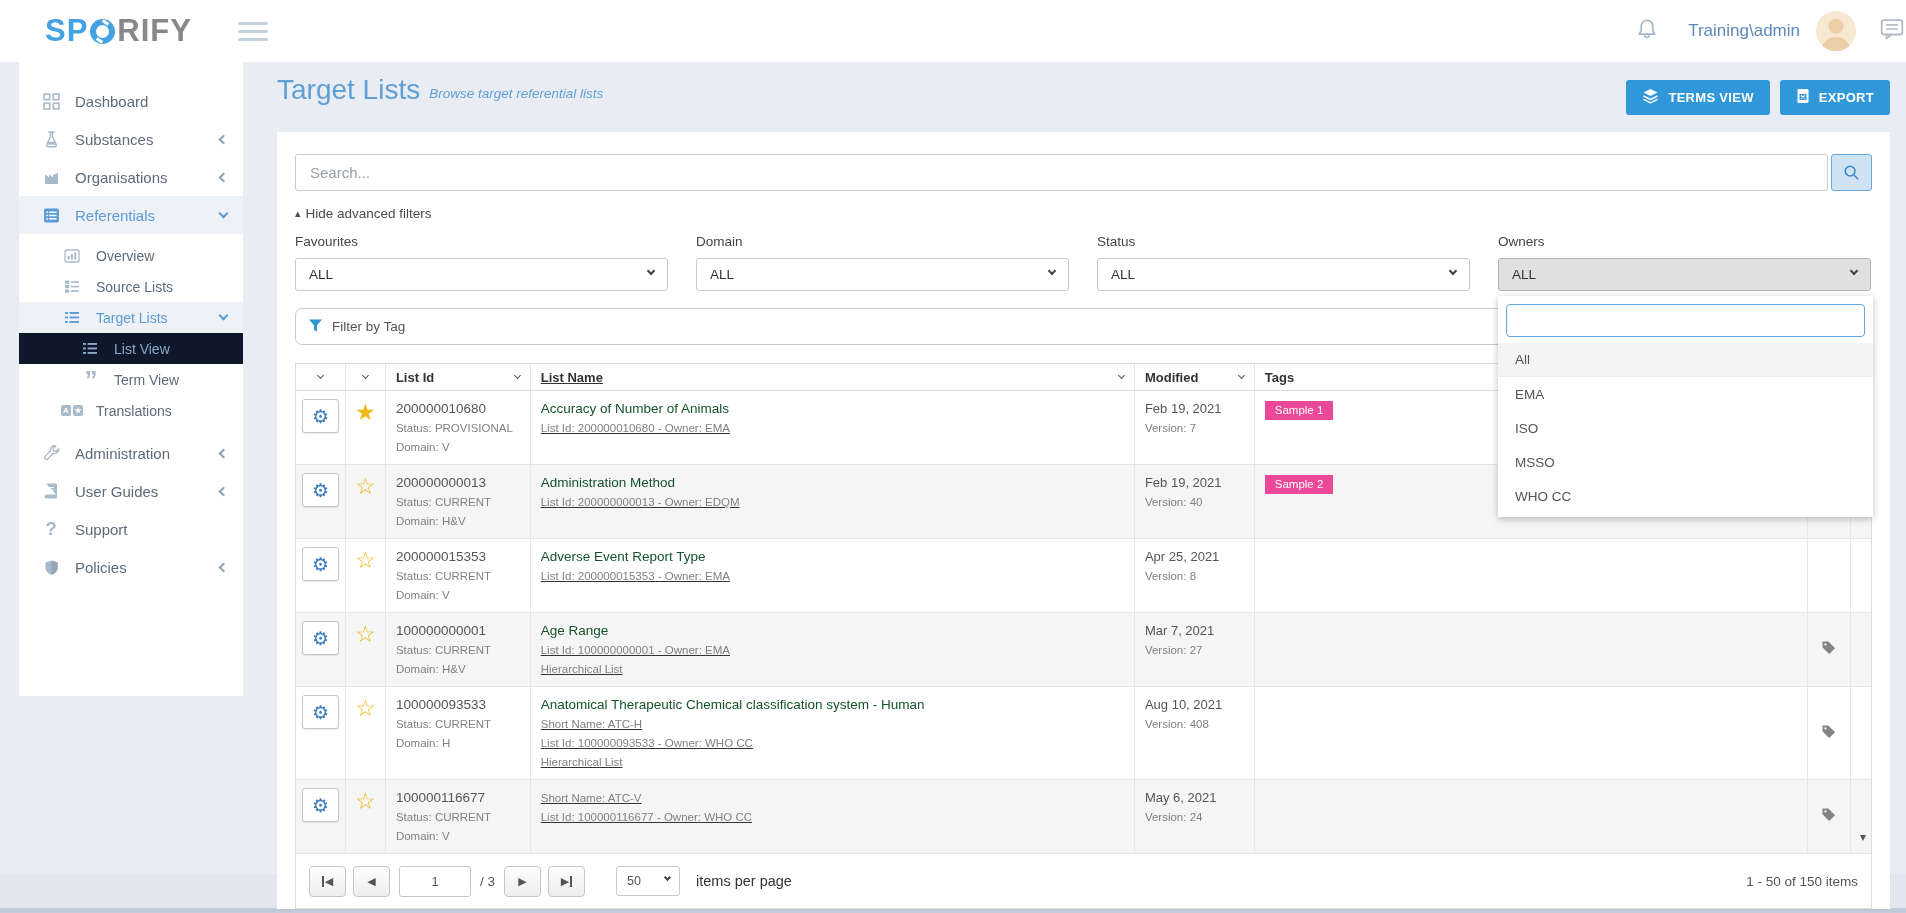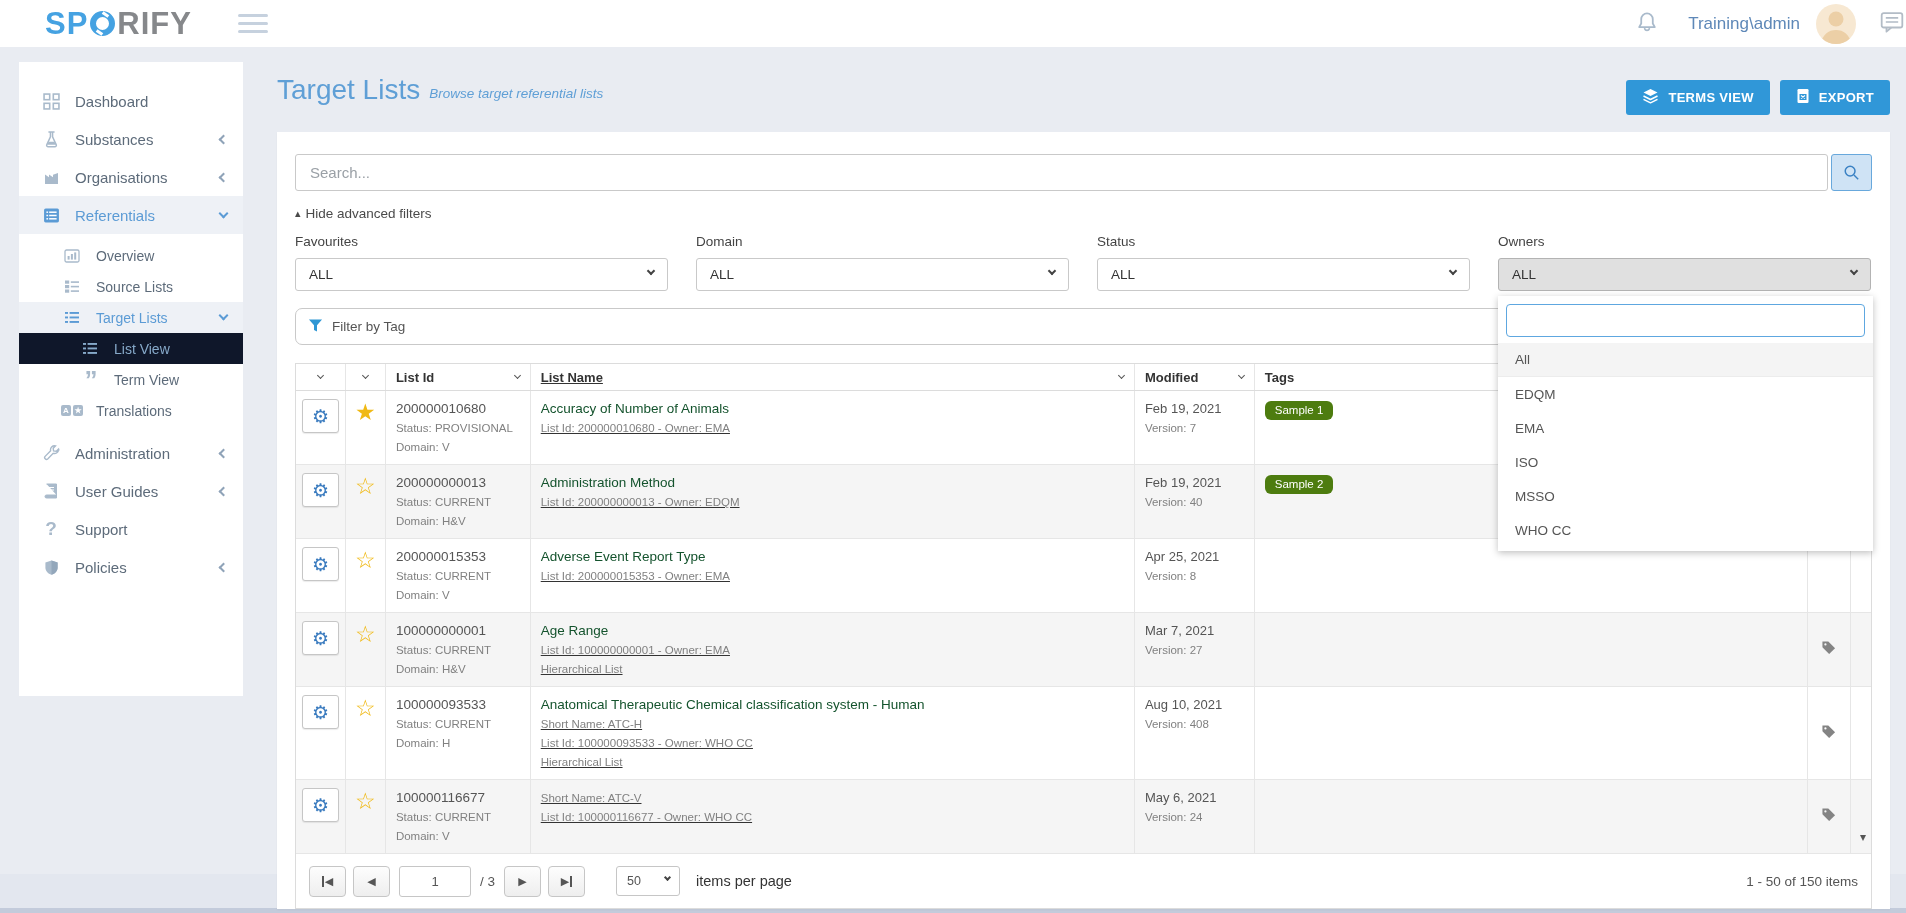--- a/index.html
+++ b/index.html
@@ -5,21 +5,21 @@
   * { margin:0; padding:0; box-sizing:border-box; }
   html,body { width:1906px; height:913px; }
   body {
     font-family:"Liberation Sans", sans-serif;
     background:#e9ecf2;
     position:relative;
     overflow:hidden;
     color:#333;
   }
   
-  .topbar { position:absolute; top:0; left:0; width:1906px; height:47px; background:#fff; display:flex; align-items:center; z-index:5;justify-content:flex-end; }
+  .topbar { position:absolute; top:0; left:0; width:1906px; height:62px; background:#fff; display:flex; align-items:center; z-index:5;justify-content:flex-end; }
   .logo { margin-left:45px; display:flex; align-items:center; font-size:31px; font-weight:800; letter-spacing:1px; color:#86888b; cursor:pointer; }
   .logo .s { color:#45a2e2; }
   .logo .o-ring { width:25px; height:25px; border:6px solid #45a2e2; border-radius:50%; margin:0 2px; position:relative; display:inline-block; }
   .logo .o-ring::before, .logo .o-ring::after { content:""; position:absolute; width:7px; height:3px; background:#fff; }
   .logo .o-ring::before { top:-4px; right:0; transform:rotate(35deg); }
   .logo .o-ring::after { bottom:-4px; left:0; transform:rotate(35deg); }
   .hamburger { margin-left:46px; display:flex; flex-direction:column; gap:5px; cursor:pointer; }
   .hamburger span { width:30px; height:3px; background:#c6d1de; border-radius:2px; }
   .topbar-right { margin-left:auto; display:flex; align-items:center; margin-right:2px; }
   .bell { margin-right:30px; cursor:pointer; }
@@ -73,21 +73,21 @@
   .c4 { width:605px;text-decoration:underline; } .c5 { width:120px; } .c6 { width:554px; }
   .c7 { width:43px; }  .c8 { width:18px; border-right:none !important; }
   .td { padding:8px 10px; border-right:1px solid #e6e6e6; }
   .td.center { display:flex; justify-content:center; padding-left:4px; padding-right:4px; }
   .gear-btn { width:37px; height:34px; background:#fff; border:1px solid #c6c6c6; border-radius:3px; cursor:pointer; font-size:19px; color:#3a7bbf; line-height:1; display:flex; align-items:center; justify-content:center; box-shadow:0 1px 1px rgba(0,0,0,.08); }
   .star { font-size:23px; color:#f0b915; line-height:1.2; cursor:pointer; }
   .row-id { font-size:13.5px; color:#555; line-height:19px; }
   .row-sub { font-size:11.5px; color:#818181; line-height:17px; margin-top:2px; }
   .row-name { font-size:13.5px; color:#14532d; line-height:19px; text-decoration:none; cursor:pointer; display:inline-block; }
   .row-date { font-size:13px; color:#555; line-height:19px; }
-  .pill { display:inline-block; background:#4d7c0f; color:#fff; font-size:11.5px; border-radius:6px; padding:3px 10px 4px; margin-top:2px; }
+  .pill { display:inline-block; background:#ec4899; color:#fff; font-size:11.5px; border-radius:0; padding:3px 10px 4px; margin-top:2px; }
   .tag-cell { display:flex; justify-content:flex-end; align-items:center; padding-right:14px; }
   .scroll-arrow { position:absolute; right:5px; bottom:64px; font-size:12px; color:#555; }
   
   .pager { height:55px; border-top:1px solid #e6e6e6; display:flex; align-items:center; padding:0 13px; gap:7px; background:#fff; }
   .pg-btn { width:37px; height:31px; background:linear-gradient(#fdfdfd,#eeeeee); border:1px solid #c6c6c6; border-radius:4px; display:flex; align-items:center; justify-content:center; color:#555; font-size:11px; cursor:pointer; gap:1px; }
   .pg-btn .vbar { width:2px; height:11px; background:#555; display:inline-block; }
   .pg-input { width:72px; height:31px; border:1px solid #c6c6c6; border-radius:3px; text-align:center; font-size:13px; color:#555; font-family:inherit; margin-left:2px; }
   .pg-total { font-size:13.5px; color:#555; margin:0 2px; }
   .pg-size { width:64px; height:30px; border:1px solid #c6c6c6; border-radius:3px; display:flex; align-items:center; padding:0 10px; font-size:12.5px; color:#555; position:relative; margin-left:24px; cursor:pointer; }
   .pg-size .chev { border-color:#444; width:5px; height:5px; position:absolute; right:9px; top:12px; }
@@ -605,21 +605,20 @@
         </span>
       <span class="pg-label">items per page</span>
       <span class="pg-range">1 - 50 of 150 items</span>
     </div>
   </div>
 </div>
 
 <div class="dropdown">
   <input class="dd-input" value="" style="">
   <div class="dd-opt hl">All</div>
-  <div class="dd-opt">EDQM</div>
   <div class="dd-opt">EMA</div>
   <div class="dd-opt">ISO</div>
   <div class="dd-opt">MSSO</div>
   <div class="dd-opt">WHO CC</div>
 </div>
 
 <footer class="footer">
   <span>SPORIFY 21.3 Enterprise</span>
   <span class="tz">
     <span class="info-dot">i</span>

